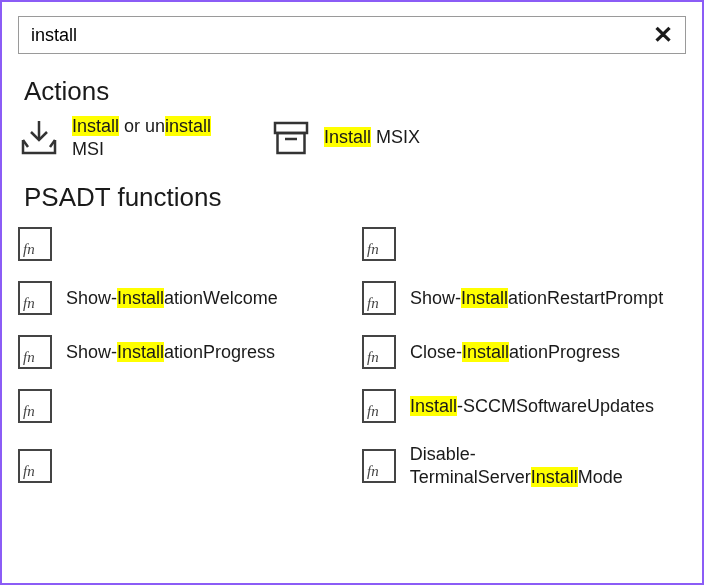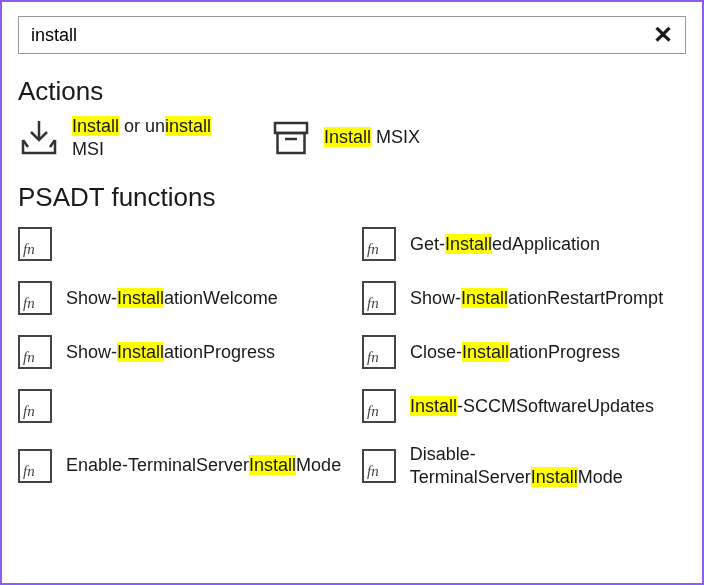--- a/index.html
+++ b/index.html
@@ -34,21 +34,21 @@
   .search-wrap .clear {
     font-size: 24px;
     font-weight: 700;
     line-height: 1;
     cursor: pointer;
     padding: 0 2px;
   }
   h2.section {
     font-weight: 400;
     font-size: 26px;
-    margin: 22px 0 8px 0;
+    margin: 22px 0 8px 6px;
   }
   .actions-row {
     display: flex;
     gap: 22px;
     margin-top: 8px;
   }
   .action-item {
     display: flex;
     align-items: center;
     gap: 12px;
@@ -134,21 +134,20 @@
   <div class="fn-grid">
       <div class="fn-item">
         <div class="fn-icon">
           <span>fn</span>
         </div>
       </div>
       <div class="fn-item">
         <div class="fn-icon">
           <span>fn</span>
         </div>
-        <div class="label">Get-<span class="hl">Install</span>edApplication</div>
       </div>
       <div class="fn-item">
         <div class="fn-icon">
           <span>fn</span>
         </div>
         <div class="label">Show-<span class="hl">Install</span>ationWelcome</div>
       </div>
       <div class="fn-item">
         <div class="fn-icon">
           <span>fn</span>
@@ -175,21 +174,20 @@
       <div class="fn-item">
         <div class="fn-icon">
           <span>fn</span>
         </div>
         <div class="label"><span class="hl">Install</span>-SCCMSoftwareUpdates</div>
       </div>
       <div class="fn-item">
         <div class="fn-icon">
           <span>fn</span>
         </div>
-        <div class="label">Enable-TerminalServer<span class="hl">Install</span>Mode</div>
       </div>
       <div class="fn-item">
         <div class="fn-icon">
           <span>fn</span>
         </div>
         <div class="label">Disable-TerminalServer<span class="hl">Install</span>Mode</div>
       </div>
     </div>
 
 </div>

